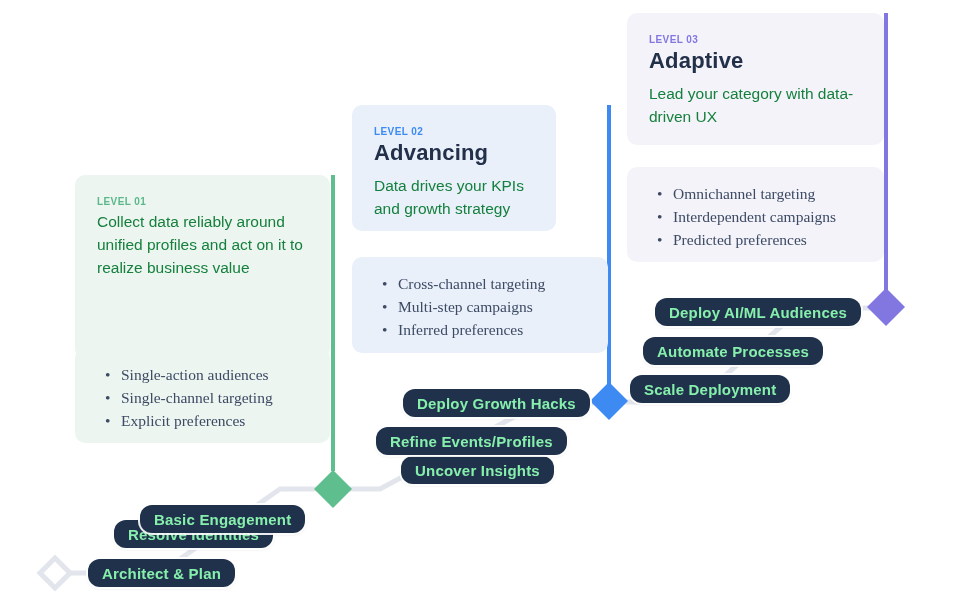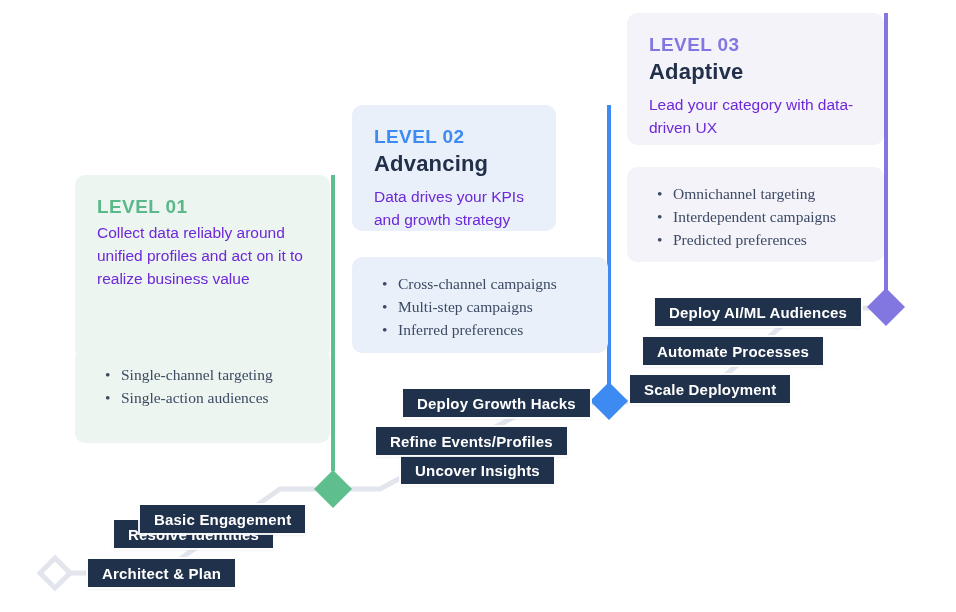--- a/index.html
+++ b/index.html
@@ -22,40 +22,40 @@
     box-sizing: border-box;
     z-index: 2;
   }
   .card.main { padding: 21px 22px 16px 22px; }
   .card.list { padding: 15px 22px 14px 22px; font-family: Liberation Serif, serif; }
   .card.green  { background: #edf5f0; }
   .card.blue   { background: #e9f0fa; }
   .card.purple { background: #f4f3fa; }
 
   .level-label {
-    font-size: 19px;
+    font-size: 10px;
     font-weight: bold;
     letter-spacing: 0.4px;
     margin-bottom: 3px;
   }
   .level-label.green  { color: #5bb88a; }
   .level-label.blue   { color: #3d8bf2; }
   .level-label.purple { color: #8277e0; }
 
   .level-title {
     font-size: 22px;
     font-weight: bold;
     color: #22304a;
     margin: 0 0 8px 0;
     letter-spacing: 0.2px;
   }
   .level-desc {
     font-size: 15.5px;
     line-height: 23px;
-    color: #6d28d9;
+    color: #15803d;
   }
   ul.bullets {
     list-style: none;
     margin: 0;
     padding: 0 0 0 8px;
   }
   ul.bullets li {
     position: relative;
     padding-left: 16px;
     font-size: 15.5px;
@@ -69,24 +69,24 @@
     color: #3c4a63;
   }
   .pill {
     position: absolute;
     z-index: 3;
     height: 28px;
     display: flex;
     align-items: center;
     padding: 0 14px;
     background: #20314b;
-    color: #ffffff;
+    color: #86efac;
     font-size: 15px;
     font-weight: bold;
-    border-radius: 0;
+    border-radius: 12px;
     letter-spacing: 0.2px;
     box-shadow: 0 0 0 2px rgba(255,255,255,0.9), 0 1px 3px rgba(32,49,75,0.25);
     white-space: nowrap;
   }
 </style>
 </head>
 <body>
 
 <div class="canvas">
 
@@ -105,33 +105,34 @@
     <polygon points="609,382 628,401 609,420 590,401" fill="#3d8bf2"></polygon>
     <polygon points="886,288 905,307 886,326 867,307" fill="#8277e0"></polygon>
   </svg>
 
   <div class="card main green" style="left:75px; top:175px; width:255px; height:184px;">
     <div class="level-label green">LEVEL 01</div>
     <div class="level-desc">Collect data reliably around unified profiles and act on it to realize business value</div>
   </div>
   <div class="card list green" style="left:75px; top:348px; width:255px; height:95px;">
     <ul class="bullets">
+      <li>Single-action audiences</li>
       <li>Single-channel targeting</li>
-      <li>Single-action audiences</li>
+      <li>Explicit preferences</li>
     </ul>
   </div>
 
   <div class="card main blue" style="left:352px; top:105px; width:204px; height:126px;">
     <div class="level-label blue">LEVEL 02</div>
     <div class="level-title">Advancing</div>
     <div class="level-desc">Data drives your KPIs and growth strategy</div>
   </div>
   <div class="card list blue" style="left:352px; top:257px; width:256px; height:96px;">
     <ul class="bullets">
-      <li>Cross-channel campaigns</li>
+      <li>Cross-channel targeting</li>
       <li>Multi-step campaigns</li>
       <li>Inferred preferences</li>
     </ul>
   </div>
 
   <div class="card main purple" style="left:627px; top:13px; width:257px; height:132px;">
     <div class="level-label purple">LEVEL 03</div>
     <div class="level-title">Adaptive</div>
     <div class="level-desc">Lead your category with data-driven UX</div>
   </div>

